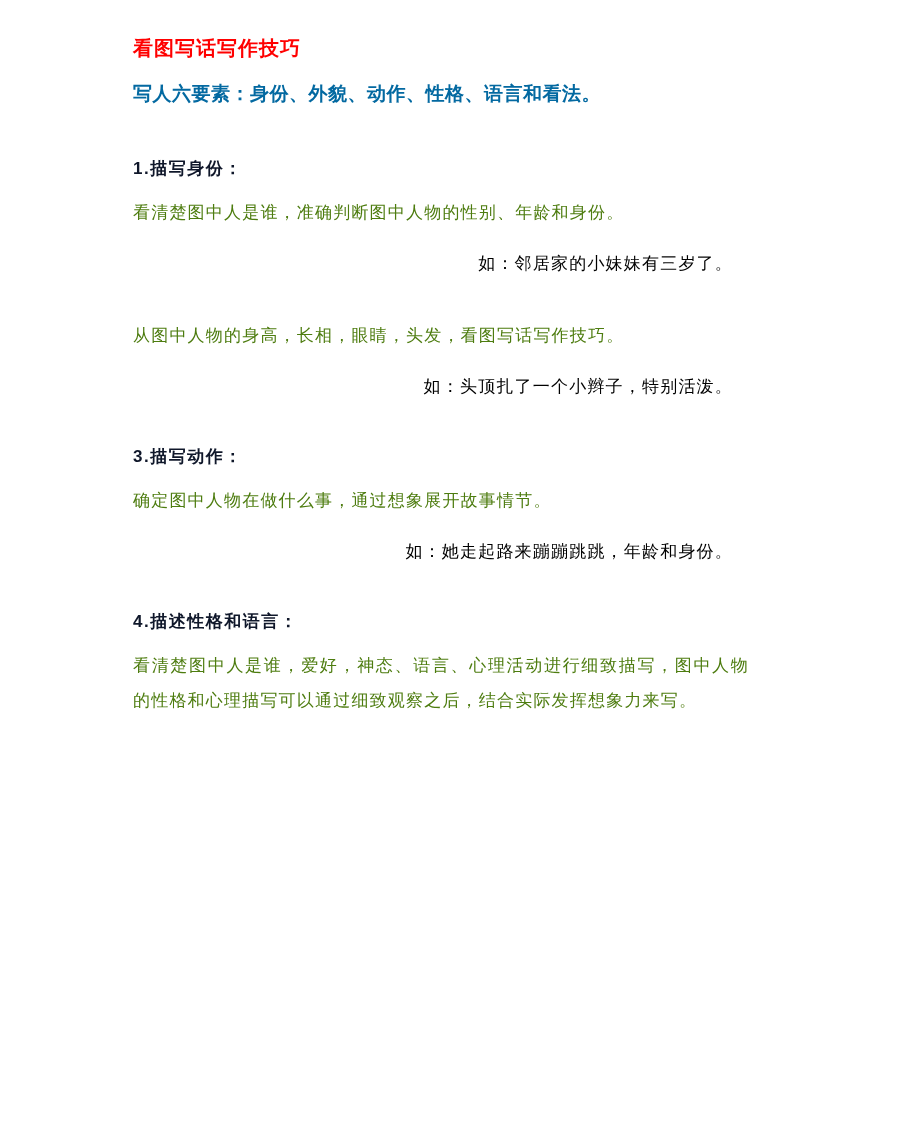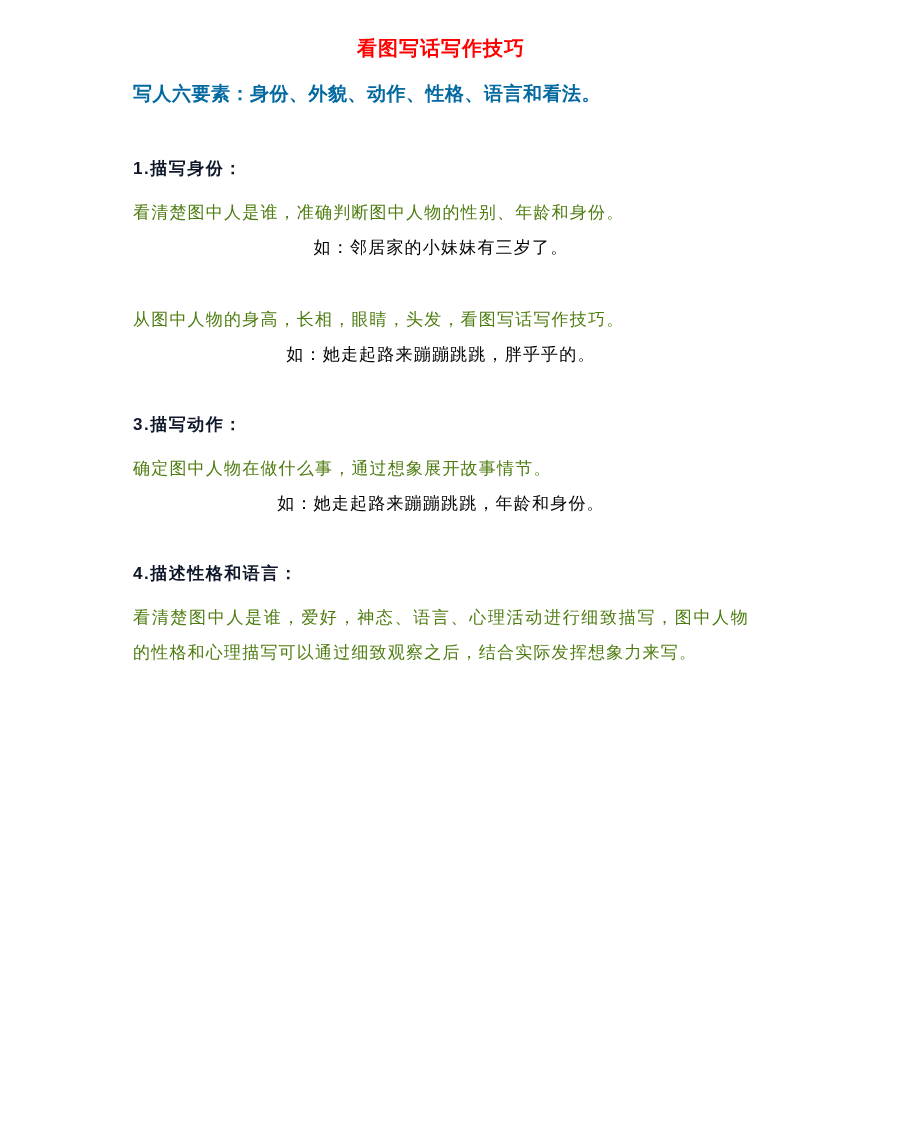--- a/index.html
+++ b/index.html
@@ -18,21 +18,21 @@
     position: relative;
     width: 899px;
     height: 1122px;
     box-sizing: border-box;
     padding: 34px 150px 0 133px;
   }
   .doc-title {
     color: #ff0000;
     font-weight: bold;
     font-size: 20px;
-    text-align: center;
+    text-align: left;
     letter-spacing: 1px;
     margin: 0 0 18px 0;
     line-height: 1.4;
   }
   .doc-subtitle {
     color: #0369a1;
     font-weight: bold;
     font-size: 19px;
     text-align: left;
     letter-spacing: 0.5px;
@@ -57,42 +57,42 @@
     letter-spacing: 1.2px;
     text-align: justify;
     text-justify: inter-ideograph;
     margin: 0;
   }
   .section-example {
     font-size: 17px;
     color: #000000;
     line-height: 2.05;
     letter-spacing: 1.2px;
-    margin: 0;
-    text-align: center;
+    margin: 16px;
+    text-align: right;
   }
 </style>
 </head>
 <body>
 
 <div class="page">
 
   <h1 class="doc-title">看图写话写作技巧</h1>
 
   <h2 class="doc-subtitle">写人六要素：身份、外貌、动作、性格、语言和看法。</h2>
 
   <div class="section">
     <div class="section-heading">1.描写身份：</div>
     <p class="section-body">看清楚图中人是谁，准确判断图中人物的性别、年龄和身份。</p>
     <p class="section-example">如：邻居家的小妹妹有三岁了。</p>
   </div>
 
   <div class="section">
     <p class="section-body">从图中人物的身高，长相，眼睛，头发，看图写话写作技巧。</p>
-    <p class="section-example">如：她走起路来蹦蹦跳跳，胖乎乎的。</p>
+    <p class="section-example">如：头顶扎了一个小辫子，特别活泼。</p>
   </div>
 
   <div class="section">
     <div class="section-heading">3.描写动作：</div>
     <p class="section-body">确定图中人物在做什么事，通过想象展开故事情节。</p>
     <p class="section-example">如：她走起路来蹦蹦跳跳，年龄和身份。</p>
   </div>
 
   <div class="section">
     <div class="section-heading">4.描述性格和语言：</div>

